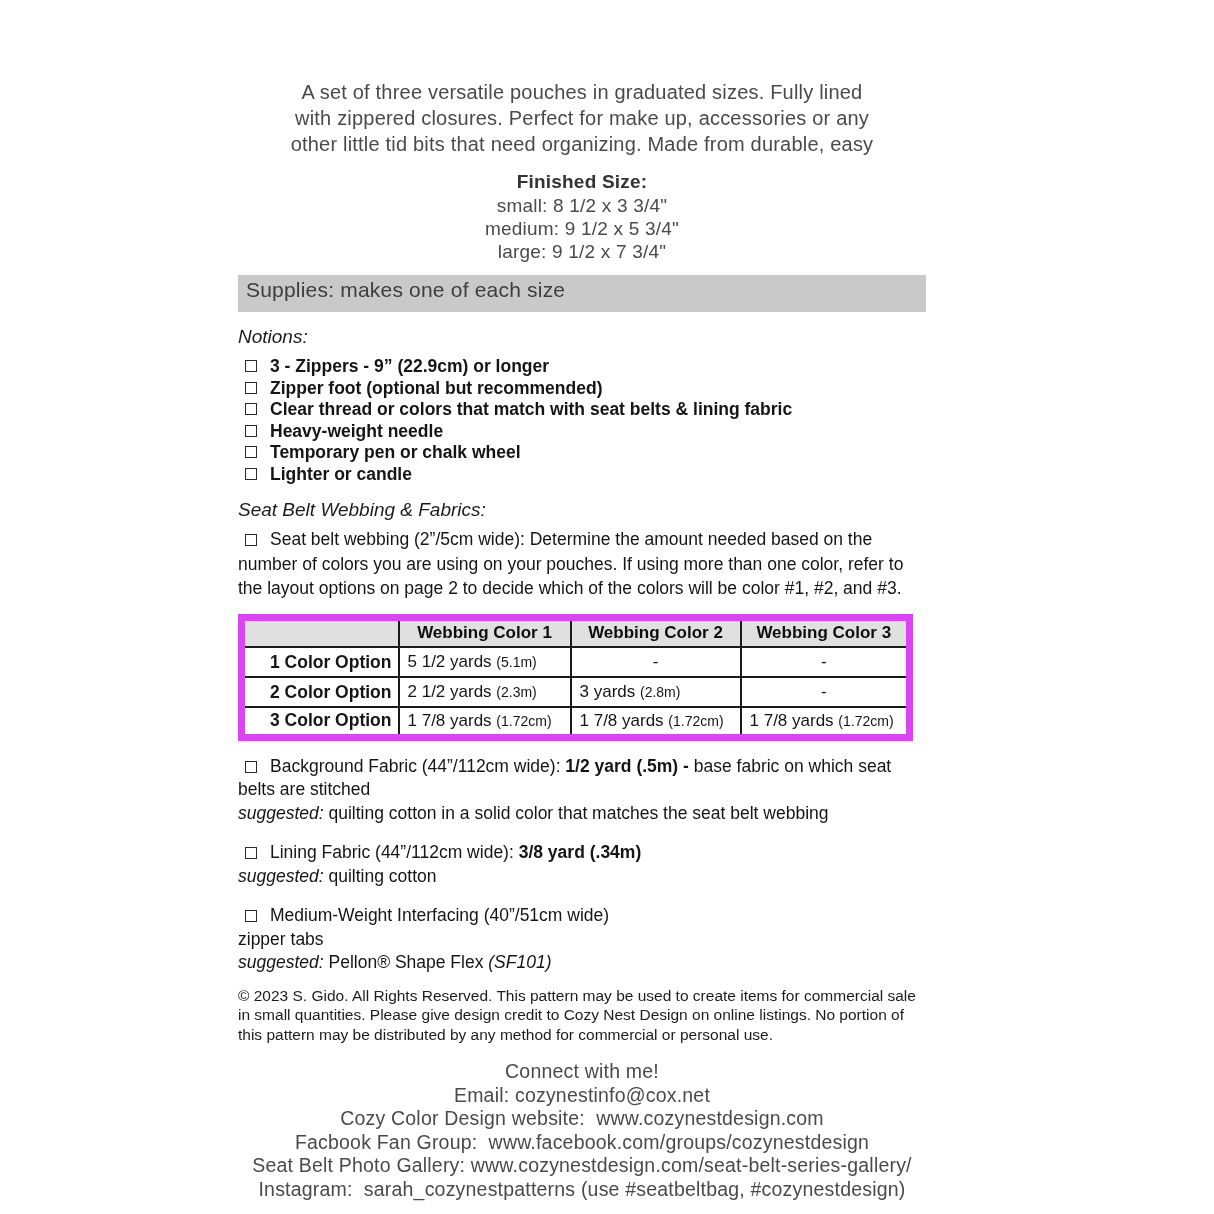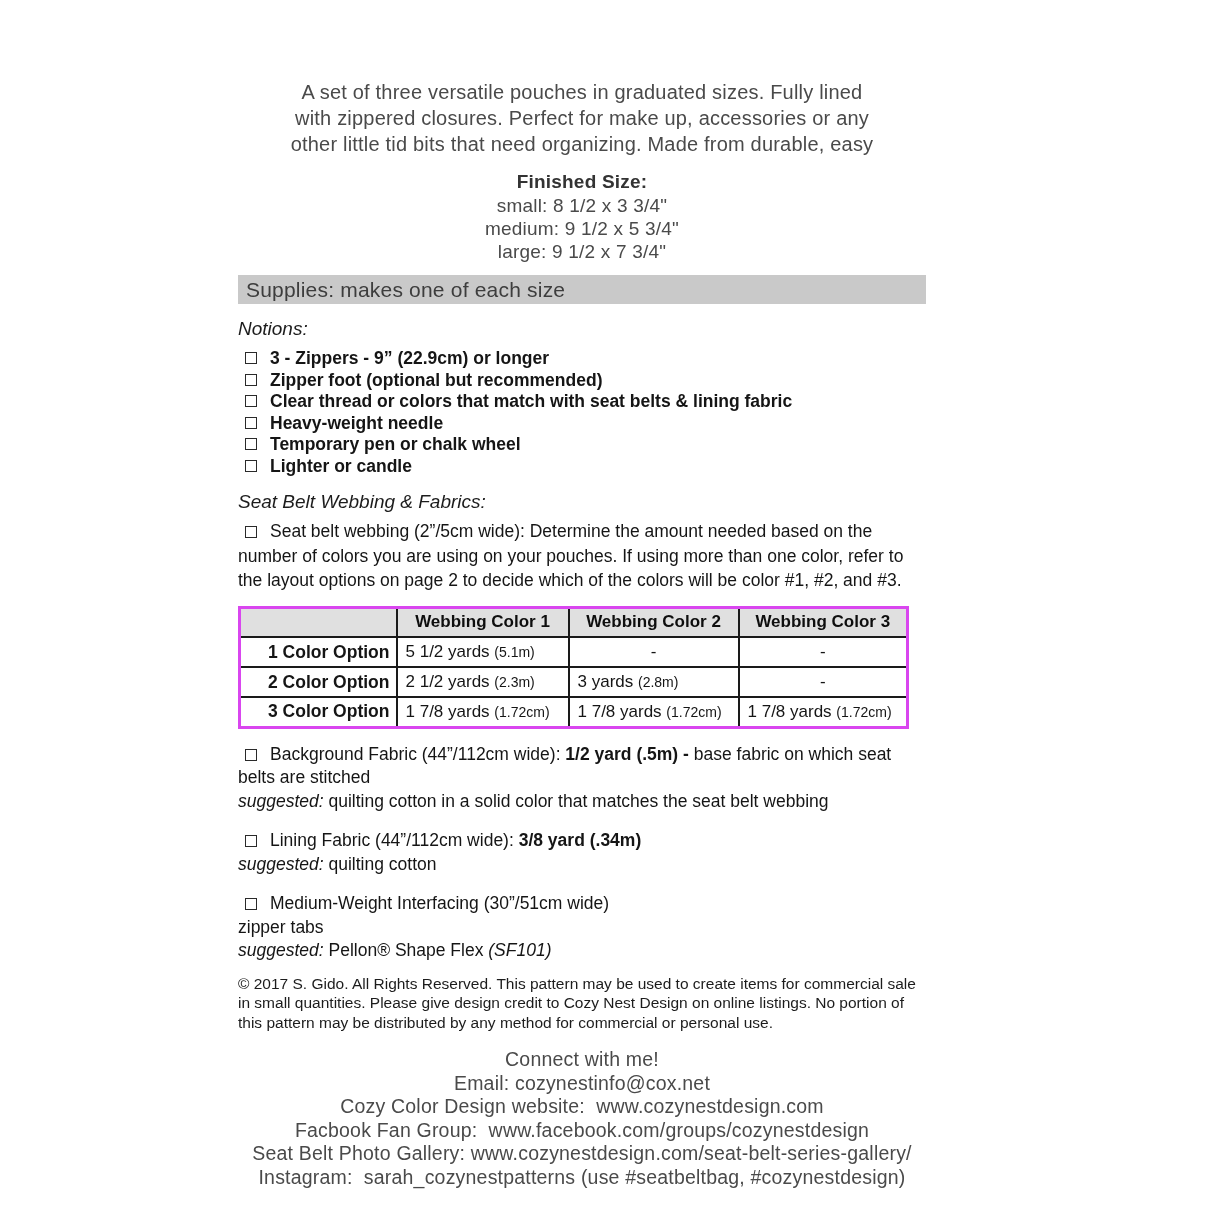--- a/index.html
+++ b/index.html
@@ -20,21 +20,21 @@
   .geo { color: #4a4a4a; letter-spacing: 0.2px; }
 
   .intro { text-align: center; font-size: 20px; line-height: 26px; }
 
   .finished { text-align: center; margin-top: 12px; }
   .finished .fs-heading { font-size: 19px; font-weight: bold; color: #333333; line-height: 25px; }
   .finished .fs-line { font-size: 19px; line-height: 23px; }
 
   .supplies-bar {
     margin-top: 12px;
-    height: 29px;
+    height: 37px;
     background: #c9c9c9;
     font-size: 21px;
     line-height: 29px;
     padding-left: 8px;
     color: #3d3d3d;
   }
 
   
   .section-heading {
     font-style: italic;
@@ -82,21 +82,21 @@
     table-layout: fixed;
     width: 668px;
   }
   table.supply th, table.supply td {
     border: 2px solid #1a1a1a;
     height: 30px;
     font-size: 17px;
     vertical-align: middle;
     padding: 0 6px;
   }
-  table.supply { border: 3px solid #d946ef; }
+  table.supply { border: 7px solid #d946ef; }
   table.supply th {
     background: #e0e0e0;
     font-weight: bold;
     text-align: center;
     color: #0e0e0e;
   }
   table.supply td.row-label { font-weight: bold; text-align: right; font-size: 17.5px; }
   table.supply td.amount { text-align: left; padding-left: 8px; }
   table.supply td.dash { text-align: center; }
   .metric { font-size: 14px; }
@@ -219,26 +219,26 @@
     <span class="cb-inline"></span><span>Background Fabric (44”/112cm wide): </span><span class="b">1/2 yard (.5m) - </span><span>base fabric on which seat belts are stitched</span>
     <div class="suggested"><span class="sug-label">suggested:</span><span> quilting cotton in a solid color that matches the seat belt webbing</span></div>
   </div>
 
   <div class="fabric-item mt16">
     <span class="cb-inline"></span><span>Lining Fabric (44”/112cm wide): </span><span class="b">3/8 yard (.34m)</span>
     <div class="suggested"><span class="sug-label">suggested:</span><span> quilting cotton</span></div>
   </div>
 
   <div class="fabric-item mt16">
-    <span class="cb-inline"></span><span>Medium-Weight Interfacing (30”/51cm wide)</span>
+    <span class="cb-inline"></span><span>Medium-Weight Interfacing (40”/51cm wide)</span>
     <div class="suggested">zipper tabs</div>
     <div class="suggested"><span class="sug-label">suggested:</span><span> Pellon® Shape Flex </span><span class="i">(SF101)</span></div>
   </div>
 
-  <div class="copyright">© 2017 S. Gido. All Rights Reserved. This pattern may be used to create items for commercial sale in small quantities. Please give design credit to Cozy Nest Design on online listings. No portion of this pattern may be distributed by any method for commercial or personal use.</div>
+  <div class="copyright">© 2023 S. Gido. All Rights Reserved. This pattern may be used to create items for commercial sale in small quantities. Please give design credit to Cozy Nest Design on online listings. No portion of this pattern may be distributed by any method for commercial or personal use.</div>
 
   <div class="footer geo">
     <div>Connect with me!</div>
     <div>Email: cozynestinfo@cox.net</div>
     <div>Cozy Color Design website:  www.cozynestdesign.com</div>
     <div>Facbook Fan Group:  www.facebook.com/groups/cozynestdesign</div>
     <div>Seat Belt Photo Gallery: www.cozynestdesign.com/seat-belt-series-gallery/</div>
     <div>Instagram:  sarah_cozynestpatterns (use #seatbeltbag, #cozynestdesign)</div>
   </div>
 

